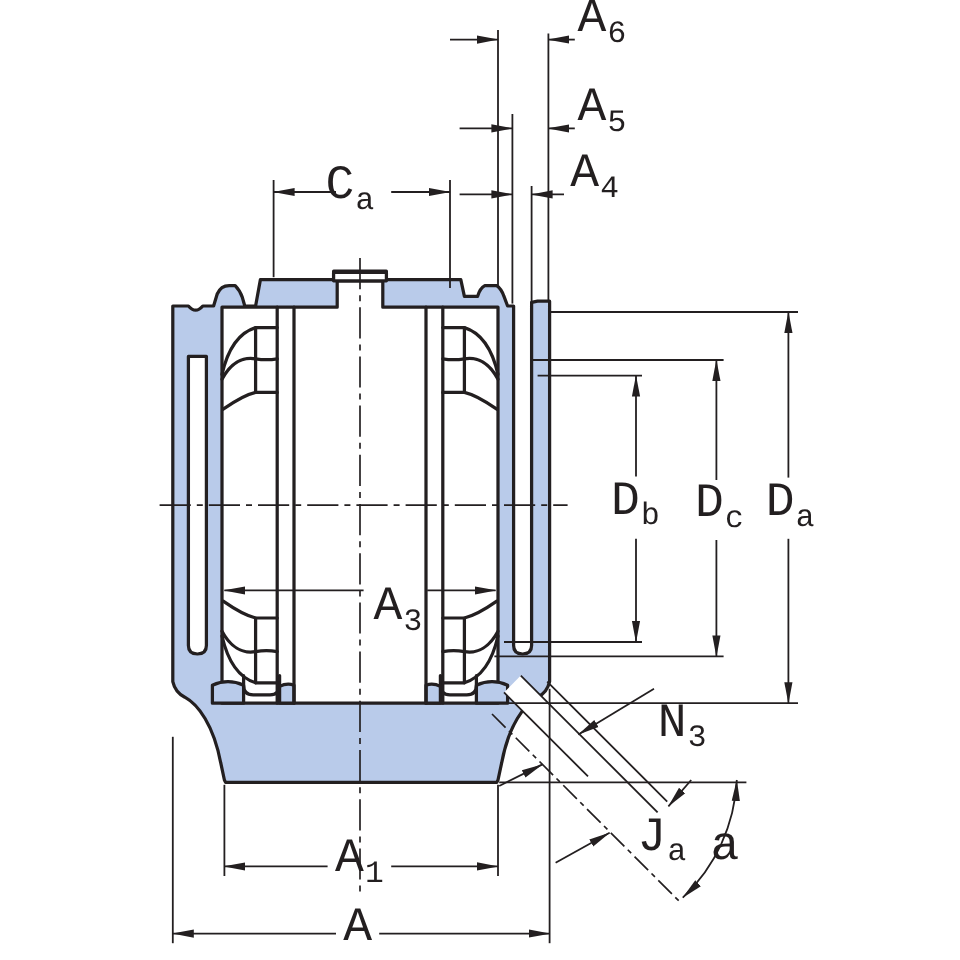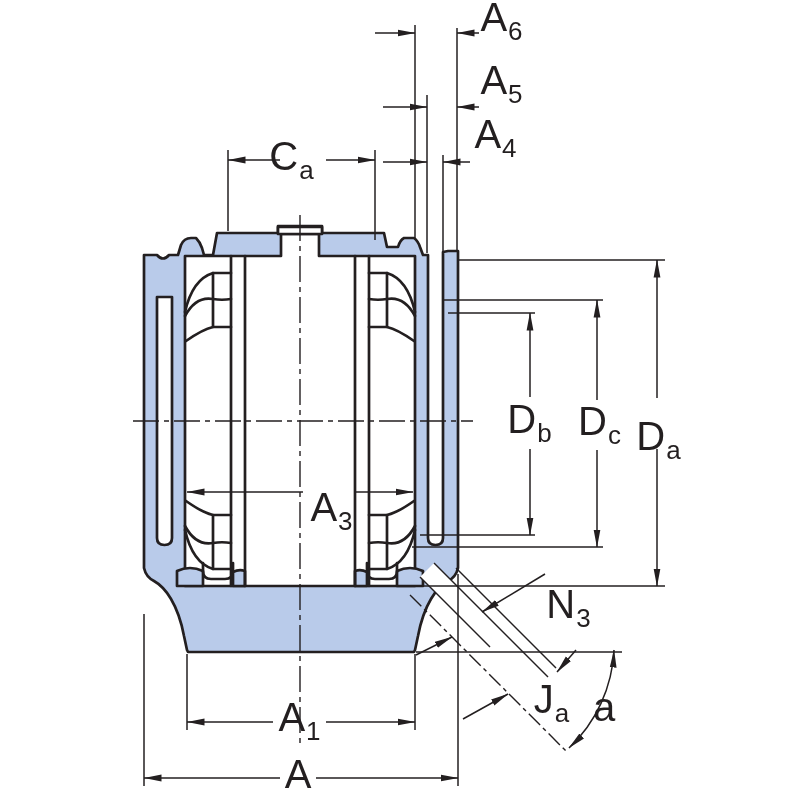--- a/index.html
+++ b/index.html
@@ -2,21 +2,21 @@
 <html style="--line-color: #231f20; --housing-fill: #b9cbea; --bg: #ffffff;"><head>
 <meta charset="utf-8">
 <style>
   :root{
     --line-color:#231f20;
     --housing-fill:#b9cbea;
     --bg:#ffffff;
   }
   html,body{margin:0;padding:0;background:var(--bg);}
   #fig{position:relative;width:800px;height:800px;background:var(--bg);overflow:hidden;
-       font-family:Liberation Sans, sans-serif;color:var(--line-color);}
+       font-family:Liberation Mono, monospace;color:var(--line-color);}
   #fig svg{position:absolute;left:0;top:0;color:var(--line-color);}
   .thick{stroke:var(--line-color);stroke-width:2.7;fill:none;stroke-linecap:round;stroke-linejoin:round;}
   .blue{fill:var(--housing-fill);stroke:var(--line-color);stroke-width:2.7;stroke-linejoin:round;}
   .whitefill{fill:var(--bg);stroke:var(--line-color);stroke-width:2.7;stroke-linejoin:round;}
   .plainwhite{fill:var(--bg);stroke:none;}
   .thin{stroke:var(--line-color);stroke-width:1.5;fill:none;}
   .cline{stroke:var(--line-color);stroke-width:1.4;fill:none;stroke-dasharray:26 5 5 5;}
   .axisline{stroke:var(--line-color);stroke-width:1.4;fill:none;stroke-dasharray:16 4 4 4;}
   .arcdim{stroke:var(--line-color);stroke-width:1.5;fill:none;}
   .lbl{position:absolute;transform:translate(-50%,-55%);font-size:40px;line-height:1;
@@ -160,25 +160,25 @@
     <path class="thin" marker-end="url(#ah)" d="M416,655 L452,637"></path>
 
     <path class="thin" marker-end="url(#ah)" d="M576,650 L557,672"></path>
     <path class="thin" marker-end="url(#ah)" d="M463,719 L508,694"></path>
 
     <path class="arcdim" marker-start="url(#ah)" marker-end="url(#ah)" d="M614,650 A144,144 0 0 1 569,748"></path>
   </g>
 </svg>
 
   <div class="lbl" style="left:501px;top:19px"><span>A</span><span class="sub">6</span></div>
-  <div class="lbl" style="left:501px;top:82px"><span>A</span><span class="sub">5</span></div>
-  <div class="lbl" style="left:495px;top:136px"><span>A</span><span class="sub">4</span></div>
+  <div class="lbl" style="left:501px;top:93px"><span>A</span><span class="sub">5</span></div>
+  <div class="lbl" style="left:495px;top:148px"><span>A</span><span class="sub">4</span></div>
   <div class="lbl" style="left:291px;top:158px"><span>C</span><span class="sub">a</span></div>
   <div class="lbl" style="left:331px;top:509px"><span>A</span><span class="sub">3</span></div>
   <div class="lbl" style="left:529px;top:421px"><span>D</span><span class="sub">b</span></div>
   <div class="lbl" style="left:599px;top:423px"><span>D</span><span class="sub">c</span></div>
-  <div class="lbl" style="left:658px;top:438px"><span>D</span><span class="sub">a</span></div>
+  <div class="lbl" style="left:658px;top:422px"><span>D</span><span class="sub">a</span></div>
   <div class="lbl" style="left:568px;top:606px"><span>N</span><span class="sub">3</span></div>
   <div class="lbl" style="left:551px;top:701px"><span>J</span><span class="sub">a</span></div>
   <div class="lbl" style="left:604px;top:709px"><span>a</span><span class="sub"></span></div>
   <div class="lbl" style="left:299px;top:719px"><span>A</span><span class="sub">1</span></div>
   <div class="lbl" style="left:298px;top:776px"><span>A</span><span class="sub"></span></div>
 </div>
 
 </body></html>

